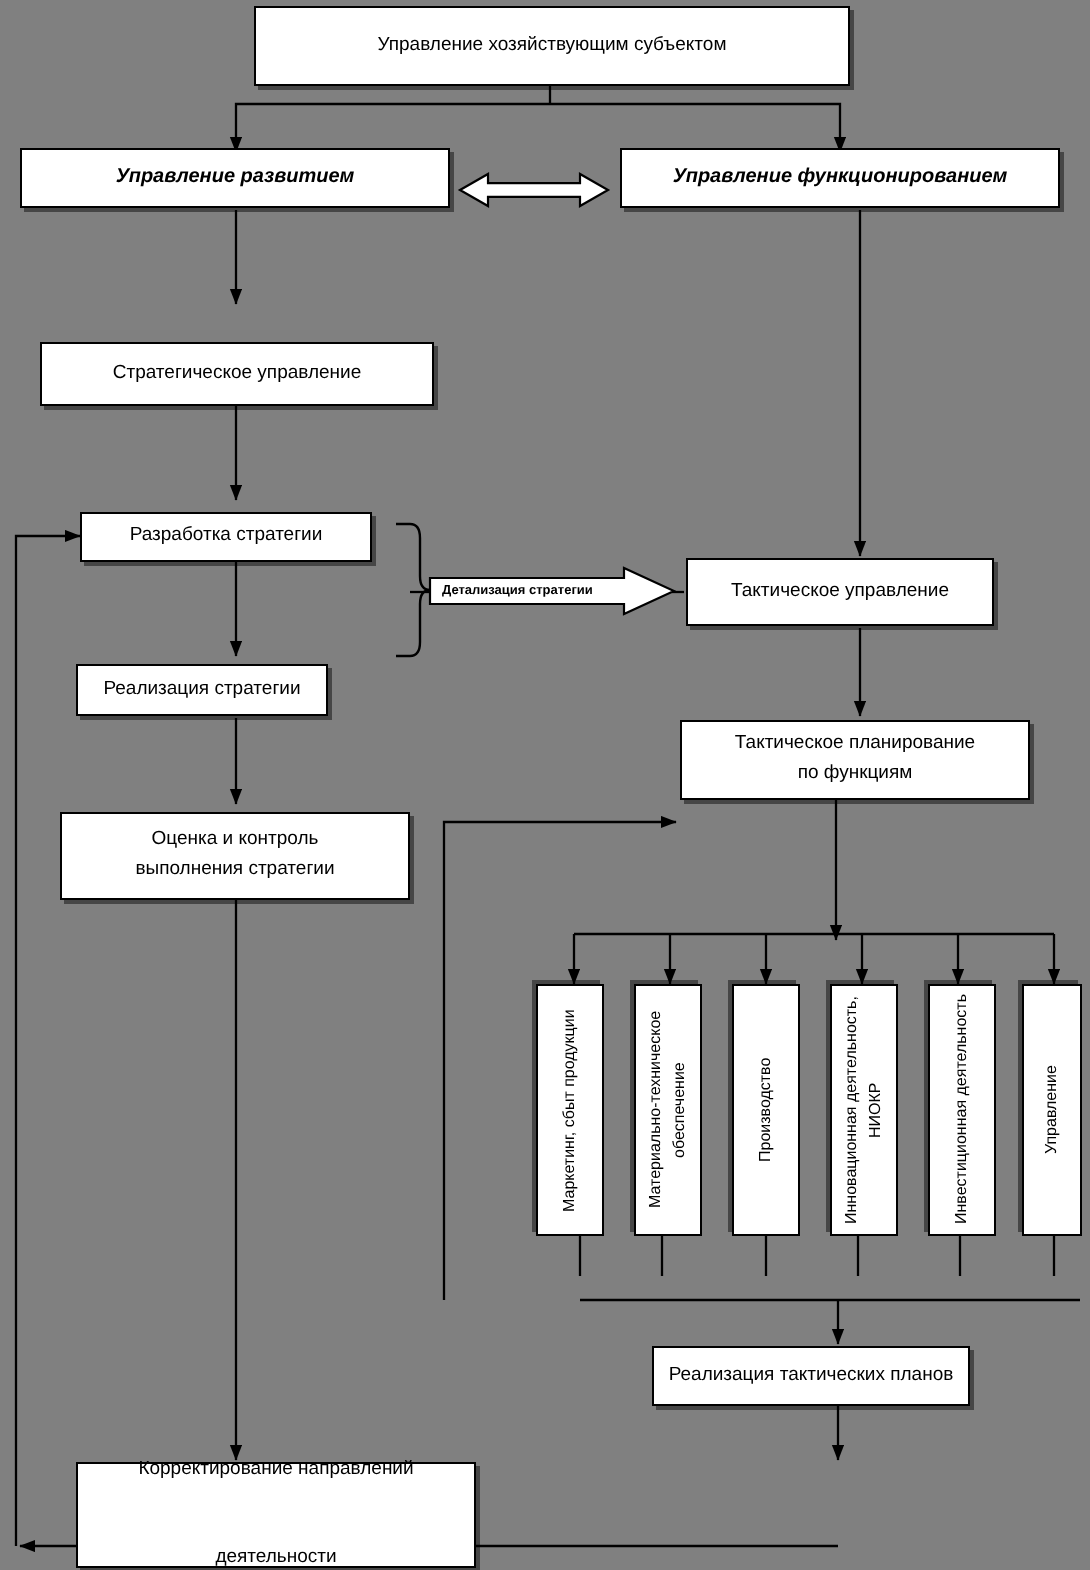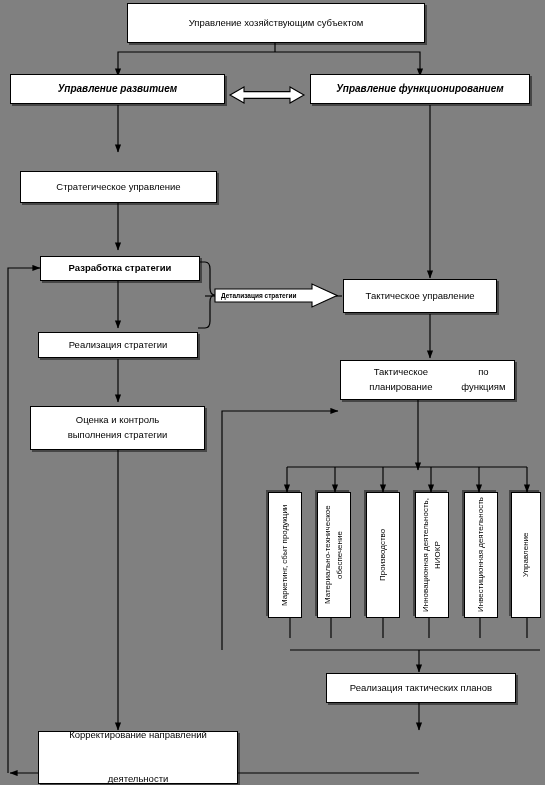--- a/index.html
+++ b/index.html
@@ -145,45 +145,45 @@
   <div class="dbl-arrow" style="left:228px;top:84px;width:78px;height:22px;">
     <svg width="78" height="22" viewBox="0 0 78 22" xmlns="http://www.w3.org/2000/svg">
       <path d="M2,11 L16,3 L16,7.6 L62,7.6 L62,3 L76,11 L62,19 L62,14.4 L16,14.4 L16,19 Z" fill="#ffffff" stroke="#000000" stroke-width="1.1" stroke-linejoin="miter"></path>
     </svg>
   </div>
 
   <div class="node" style="left:20px;top:157px;width:197px;height:32px;margin-top:14px;">
     <span class="txt">Стратегическое управление</span>
   </div>
 
-  <div class="node" style="left:40px;top:256px;width:160px;height:25px;font-weight:bold;">
+  <div class="node" style="left:40px;top:256px;width:146px;height:25px;">
     <span class="txt">Разработка стратегии</span>
   </div>
 
-  <div class="node" style="left:38px;top:332px;width:160px;height:26px;">
+  <div class="node" style="left:38px;top:332px;width:126px;height:26px;">
     <span class="txt">Реализация стратегии</span>
   </div>
 
   <div class="node" style="left:30px;top:406px;width:175px;height:44px;flex-direction:column;">
     <span class="txt">Оценка и контроль</span>
     <span class="txt">выполнения  стратегии</span>
   </div>
 
   <div class="arrowbox" style="left:214px;top:283px;width:124px;height:25px;">
     <svg class="shape" viewBox="0 0 124 25" preserveAspectRatio="none" xmlns="http://www.w3.org/2000/svg">
       <path d="M1,6 L98,6 L98,1 L123,12.5 L98,24 L98,19 L1,19 Z" fill="#ffffff" stroke="#000000" stroke-width="1.1" stroke-linejoin="miter"></path>
     </svg>
     <span class="lbl">Детализация стратегии</span>
   </div>
 
   <div class="node" style="left:343px;top:279px;width:154px;height:34px;">
     <span class="txt">Тактическое управление</span>
   </div>
 
-  <div class="node" style="left:340px;top:360px;width:175px;height:40px;flex-direction:row;">
+  <div class="node" style="left:340px;top:360px;width:175px;height:40px;flex-direction:column;">
     <span class="txt">Тактическое планирование</span>
     <span class="txt">по функциям</span>
   </div>
 
   <div class="node vert" style="left:268px;top:492px;width:34px;height:126px;">
     <span class="txt">Маркетинг, сбыт продукции</span>
   </div>
   <div class="node vert" style="left:317px;top:492px;width:34px;height:126px;">
     <span class="txt">Материально-техническое обеспечение</span>
   </div>
@@ -193,21 +193,21 @@
   <div class="node vert" style="left:415px;top:492px;width:34px;height:126px;">
     <span class="txt">Инновационная деятельность, НИОКР</span>
   </div>
   <div class="node vert" style="left:464px;top:492px;width:34px;height:126px;">
     <span class="txt">Инвестиционная деятельность</span>
   </div>
   <div class="node vert" style="left:511px;top:492px;width:30px;height:126px;">
     <span class="txt">Управление</span>
   </div>
 
-  <div class="node" style="left:326px;top:673px;width:190px;height:30px;align-items:center;">
+  <div class="node" style="left:326px;top:673px;width:159px;height:30px;align-items:center;">
     <span class="txt">Реализация тактических планов</span>
   </div>
 
 
   <div class="node" style="left:38px;top:731px;width:200px;height:53px;flex-direction:column;gap:29px;">
     <span class="txt">Корректирование направлений</span>
     <span class="txt">деятельности</span>
   </div>
 
 </div>

